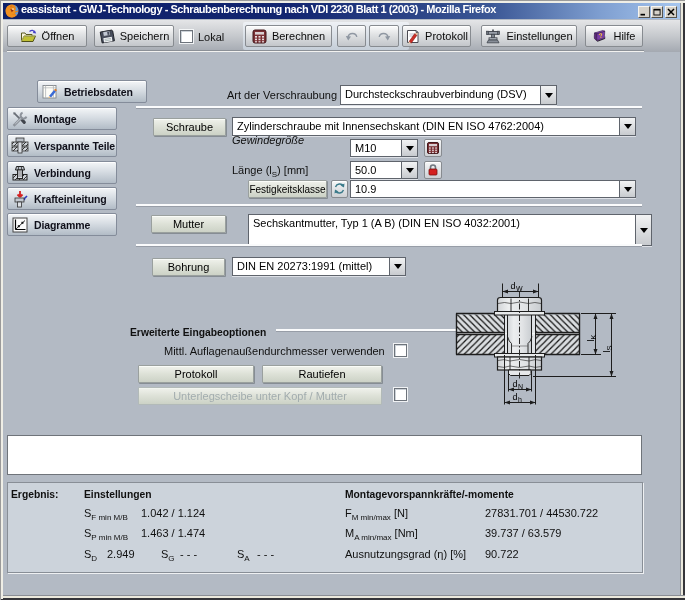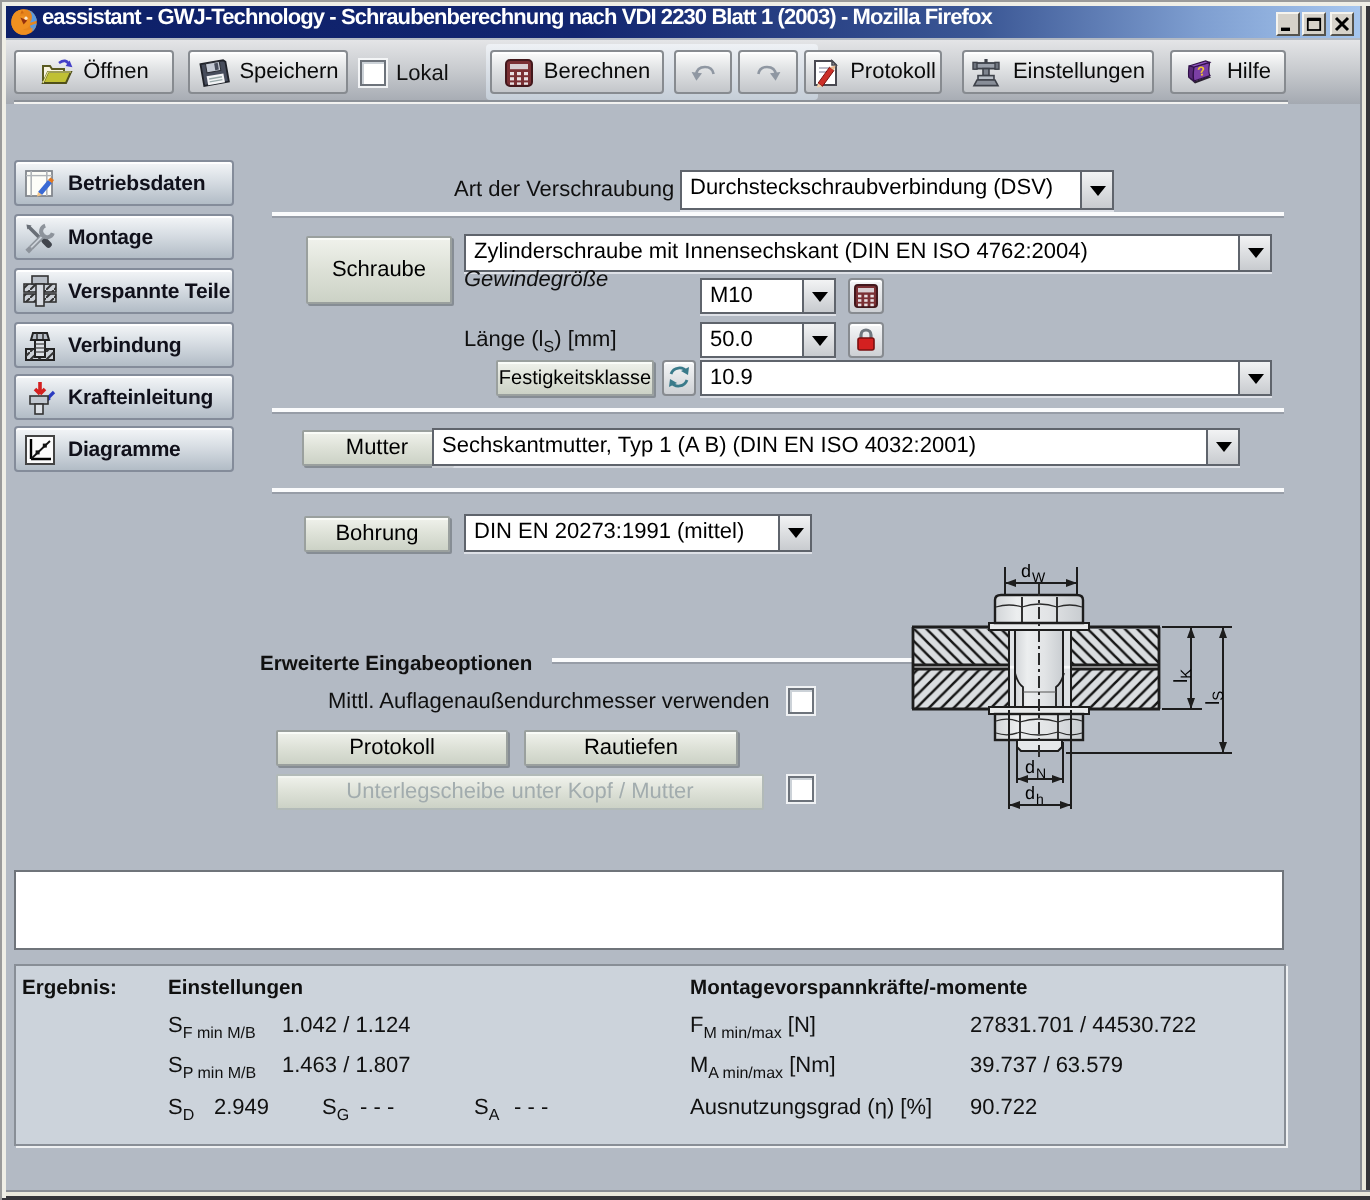--- a/index.html
+++ b/index.html
@@ -201,21 +201,21 @@
       <path d="M2.5 9.5 L10.5 7 L13 8.8 L5 11.8 Z" fill="#efeff4"></path>
       <path d="M2.5 4 Q2 9 2.5 9.8 L5 11.5 Q4.3 9.5 5 4.5 Z" fill="#5a2a7a" stroke="#301048" stroke-width=".6"></path>
       <path d="M5 4.5 Q4.3 9.5 5 11.5 L13 8.8 Q12 7.5 12.8 2.2 Z" fill="#7b3fa5" stroke="#301048" stroke-width=".6"></path>
       <path d="M2.5 4 L10.8 1.5 L12.8 2.2 L5 4.5 Z" fill="#9055c0" stroke="#301048" stroke-width=".6"></path>
       <text x="7" y="9" font-size="6.5" font-weight="bold" fill="#f2c72e" transform="rotate(-12 8 8)">?</text>
     </svg>
       <span>Hilfe</span>
     </div>
 
 
-  <div class="sbtn" style="top:80px;">
+  <div class="sbtn" style="top:80px;margin-left:30px;">
     <svg width="18" height="18" viewBox="0 0 18 18">
       <rect x="2" y="2.5" width="13" height="12.5" fill="#fdfdf8" stroke="#82878d" stroke-width=".9"></rect>
       <line x1="4.6" y1="2.5" x2="4.6" y2="15" stroke="#b0b4b8" stroke-width=".8"></line>
       <line x1="12.4" y1="2.5" x2="12.4" y2="15" stroke="#b0b4b8" stroke-width=".8"></line>
       <line x1="2" y1="4.8" x2="15" y2="4.8" stroke="#b0b4b8" stroke-width=".7"></line>
       <path d="M8 13 L13 7 L15 8.5 L10 14.5 Z" fill="#3a6ad4"></path>
       <path d="M13 7 L15 8.5 L16 7 L14.2 5.8 Z" fill="#e07820"></path>
       <path d="M8 13 L10 14.5 L7.5 15.3 Z" fill="#f4c484"></path>
     </svg>
       <span>Betriebsdaten</span>
@@ -283,21 +283,21 @@
       <span>Diagramme</span>
     </div>
 
   <div class="lbl" style="left:227px; top:89px;">Art der Verschraubung</div>
   <div class="combo" style="left:340px; top:85px; width:217px; height:20px;">
       <span class="ctext">Durchsteckschraubverbindung (DSV)</span>
       <span class="carrow"></span>
     </div>
   <div class="sep" style="left:136px; top:106px; width:506px;"></div>
 
-  <div class="fbtn" style="left:153px; top:118px; width:73px; height:34px;">Schraube</div>
+  <div class="fbtn" style="left:153px; top:118px; width:73px; height:18px;">Schraube</div>
   <div class="combo" style="left:232px; top:117px; width:404px; height:19px;">
       <span class="ctext">Zylinderschraube mit Innensechskant (DIN EN ISO 4762:2004)</span>
       <span class="carrow"></span>
     </div>
   <div class="lbl" style="left:232px; top:134px;font-style:italic;">Gewindegröße</div>
   <div class="combo" style="left:350px; top:139px; width:68px; height:18px;">
       <span class="ctext">M10</span>
       <span class="carrow"></span>
     </div>
   <div class="iconbtn" style="left:424px; top:139px; width:18px; height:18px;">
@@ -334,38 +334,38 @@
       <path d="M11.5 1.5 L11 5.5 L7.5 3.5 Z" fill="#3a7a8a"></path>
       <path d="M1.5 11.5 L2 7.5 L5.5 9.5 Z" fill="#3a7a8a"></path>
     </svg></div>
   <div class="combo" style="left:350px; top:180px; width:286px; height:18px;">
       <span class="ctext">10.9</span>
       <span class="carrow"></span>
     </div>
   <div class="sep" style="left:136px; top:204px; width:506px;"></div>
 
   <div class="fbtn" style="left:151px; top:215px; width:75px; height:18px;">Mutter</div>
-  <div class="combo" style="left:216px; top:214px; width:404px; height:19px;">
+  <div class="combo" style="left:248px; top:214px; width:404px; height:32px;">
       <span class="ctext">Sechskantmutter, Typ 1 (A B) (DIN EN ISO 4032:2001)</span>
       <span class="carrow"></span>
     </div>
   <div class="sep" style="left:136px; top:244px; width:506px;"></div>
 
   <div class="fbtn" style="left:152px; top:258px; width:73px; height:18px;">Bohrung</div>
   <div class="combo" style="left:232px; top:257px; width:174px; height:19px;">
       <span class="ctext">DIN EN 20273:1991 (mittel)</span>
       <span class="carrow"></span>
     </div>
 
   <div class="lbl" style="left:130px; top:327px; font-weight:bold; font-size:10.3px;">Erweiterte Eingabeoptionen</div>
   <div class="sep" style="left:276px; top:329px; width:181px;"></div>
   <div class="lbl" style="left:138px; top:345px;padding-left:26px;">Mittl. Auflagenaußendurchmesser verwenden</div>
   <div class="checkbox" style="left:394px; top:344px;"></div>
   <div class="fbtn" style="left:138px; top:365px; width:116px; height:18px;">Protokoll</div>
-  <div class="fbtn" style="left:262px; top:365px; width:107px; height:18px;">Rautiefen</div>
+  <div class="fbtn" style="left:262px; top:365px; width:120px; height:18px;">Rautiefen</div>
   <div class="fbtn" style="left:138px; top:387px; width:244px; height:18px; color:#a2acae; border-color:#b2bab8; box-shadow:inset 0 1px 0 #f2f5f0;">Unterlegscheibe unter Kopf / Mutter</div>
   <div class="checkbox" style="left:394px; top:388px;"></div>
 
   <svg id="drawing" style="position:absolute; left:430px; top:276px;" width="195" height="134" viewBox="0 0 195 134">
     <defs>
       <pattern id="hBS" width="6.2" height="6.2" patternUnits="userSpaceOnUse">
           <path d="M-1 -1 L7.2 7.2 M-1 5.2 L1 7.2 M5.2 -1 L7.2 1" stroke="#151515" stroke-width="1.25" fill="none"></path>
         </pattern>
       <pattern id="hFS" width="6.2" height="6.2" patternUnits="userSpaceOnUse">
           <path d="M-1 7.2 L7.2 -1 M-1 1 L1 -1 M5.2 7.2 L7.2 5.2" stroke="#151515" stroke-width="1.25" fill="none"></path>
@@ -462,21 +462,21 @@
   </svg>
 
   <div style="position:absolute; left:7px; top:435px; width:635px; height:40px; background:#fff; border:1px solid #6f747a;"></div>
 
   <div id="ergpanel" style="position:absolute; left:7px; top:482px; width:636px; height:91px; background:#ccd3db; border:1px solid #888e96; box-shadow:1px 1px 0 #eef0f2;"></div>
   <div class="lbl" style="left:11px; top:489px; font-weight:bold; font-size:10.3px;">Ergebnis:</div>
   <div class="lbl" style="left:84px; top:489px; font-weight:bold; font-size:10.3px;">Einstellungen</div>
   <div class="lbl" style="left:84px; top:507px;">S<sub>F min M/B</sub></div>
   <div class="lbl" style="left:141px; top:507px;">1.042 / 1.124</div>
   <div class="lbl" style="left:84px; top:527px;">S<sub>P min M/B</sub></div>
-  <div class="lbl" style="left:141px; top:527px;">1.463 / 1.807</div>
+  <div class="lbl" style="left:141px; top:527px;">1.463 / 1.474</div>
   <div class="lbl" style="left:84px; top:548px;">S<sub>D</sub></div>
   <div class="lbl" style="left:107px; top:548px;">2.949</div>
   <div class="lbl" style="left:161px; top:548px;">S<sub>G</sub></div>
   <div class="lbl" style="left:180px; top:548px;">- - -</div>
   <div class="lbl" style="left:237px; top:548px;">S<sub>A</sub></div>
   <div class="lbl" style="left:257px; top:548px;">- - -</div>
   <div class="lbl" style="left:345px; top:489px; font-weight:bold; font-size:10.3px;">Montagevorspannkräfte/-momente</div>
   <div class="lbl" style="left:345px; top:507px;">F<sub>M min/max</sub> [N]</div>
   <div class="lbl" style="left:485px; top:507px;">27831.701 / 44530.722</div>
   <div class="lbl" style="left:345px; top:527px;">M<sub>A min/max</sub> [Nm]</div>

